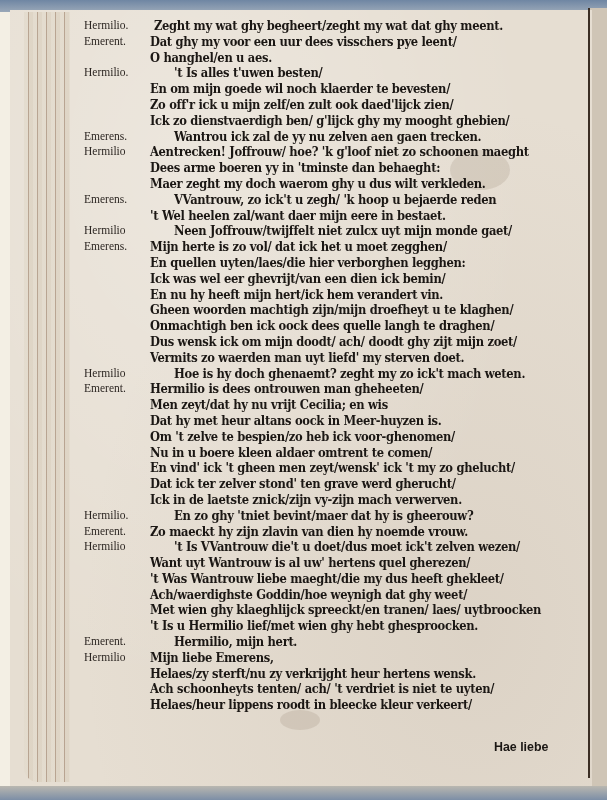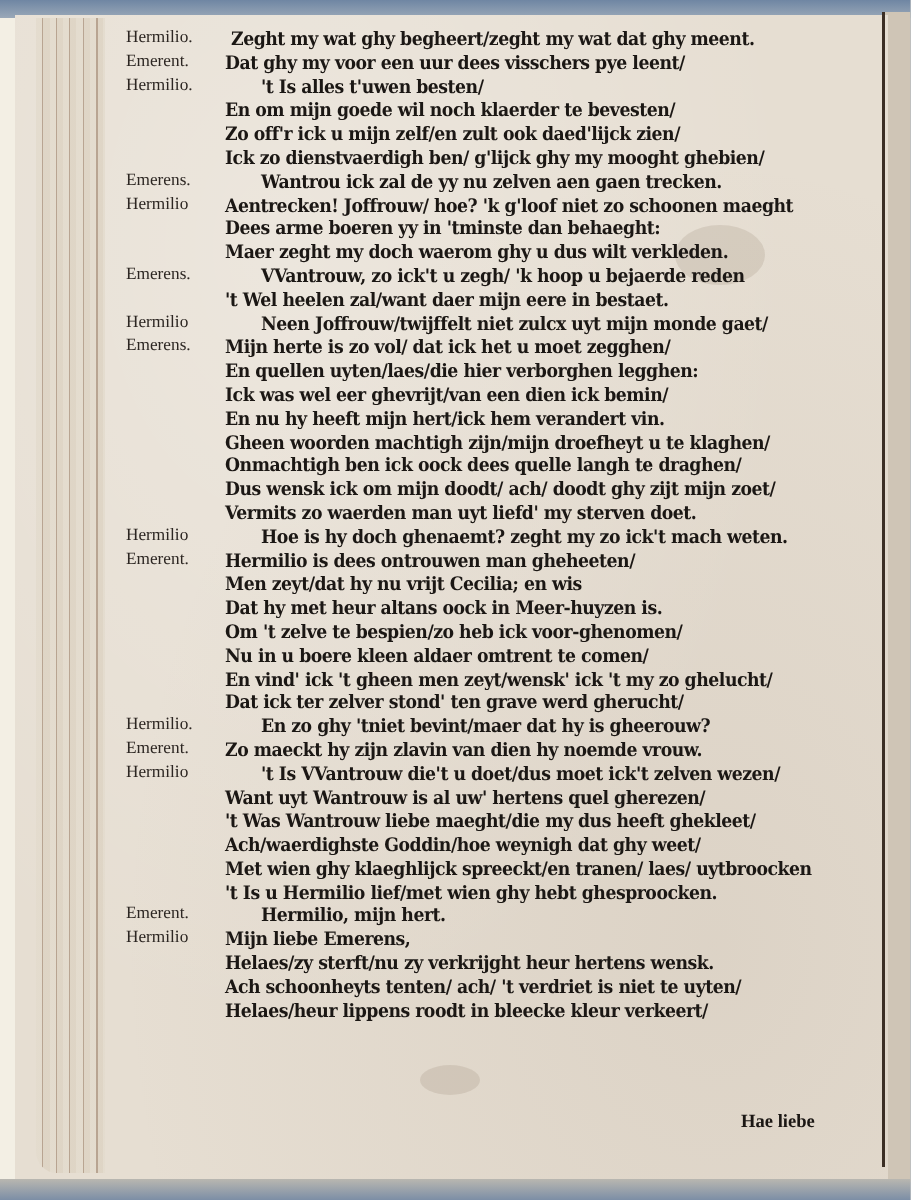--- a/index.html
+++ b/index.html
@@ -63,21 +63,21 @@
       position: absolute; left: 76px; top: 0;
       font-family: "DejaVu Serif", serif;
       font-weight: bold; font-size: 12.4px; letter-spacing: -0.35px;
       color: #1b1714;
       transform: scaleX(0.93); transform-origin: left center;
     }
     .verse.indent { left: 96px; }
     .verse.slight { left: 72px; }
     .catchword {
       position: absolute; left: 484px; top: 730px;
-      font-family: Liberation Serif, serif; font-weight: bold;
+      font-family: Liberation Sans, sans-serif; font-weight: bold;
       font-size: 12.4px; color: #1b1714;
     }
     .stain {
       position: absolute; border-radius: 50%;
       background: rgba(120,100,80,0.15);
     }
   </style>
 </head>
 <body>
 
@@ -93,20 +93,24 @@
   <div class="text-block" id="text-block">
       <div class="line">
         <span class="speaker">Hermilio.</span>
         <span class="verse">Zeght my wat ghy begheert/zeght my wat dat ghy meent.</span>
       </div>
       <div class="line">
         <span class="speaker">Emerent.</span>
         <span class="verse slight">Dat ghy my voor een uur dees visschers pye leent/</span>
       </div>
       <div class="line">
+        <span class="speaker"></span>
+        <span class="verse slight">O hanghel/en u aes.</span>
+      </div>
+      <div class="line">
         <span class="speaker">Hermilio.</span>
         <span class="verse indent">'t Is alles t'uwen besten/</span>
       </div>
       <div class="line">
         <span class="speaker"></span>
         <span class="verse slight">En om mijn goede wil noch klaerder te bevesten/</span>
       </div>
       <div class="line">
         <span class="speaker"></span>
         <span class="verse slight">Zo off'r ick u mijn zelf/en zult ook daed'lijck zien/</span>
@@ -201,20 +205,24 @@
       </div>
       <div class="line">
         <span class="speaker"></span>
         <span class="verse slight">En vind' ick 't gheen men zeyt/wensk' ick 't my zo ghelucht/</span>
       </div>
       <div class="line">
         <span class="speaker"></span>
         <span class="verse slight">Dat ick ter zelver stond' ten grave werd gherucht/</span>
       </div>
       <div class="line">
+        <span class="speaker"></span>
+        <span class="verse slight">Ick in de laetste znick/zijn vy-zijn mach verwerven.</span>
+      </div>
+      <div class="line">
         <span class="speaker">Hermilio.</span>
         <span class="verse indent">En zo ghy 'tniet bevint/maer dat hy is gheerouw?</span>
       </div>
       <div class="line">
         <span class="speaker">Emerent.</span>
         <span class="verse slight">Zo maeckt hy zijn zlavin van dien hy noemde vrouw.</span>
       </div>
       <div class="line">
         <span class="speaker">Hermilio</span>
         <span class="verse indent">'t Is VVantrouw die't u doet/dus moet ick't zelven wezen/</span>

